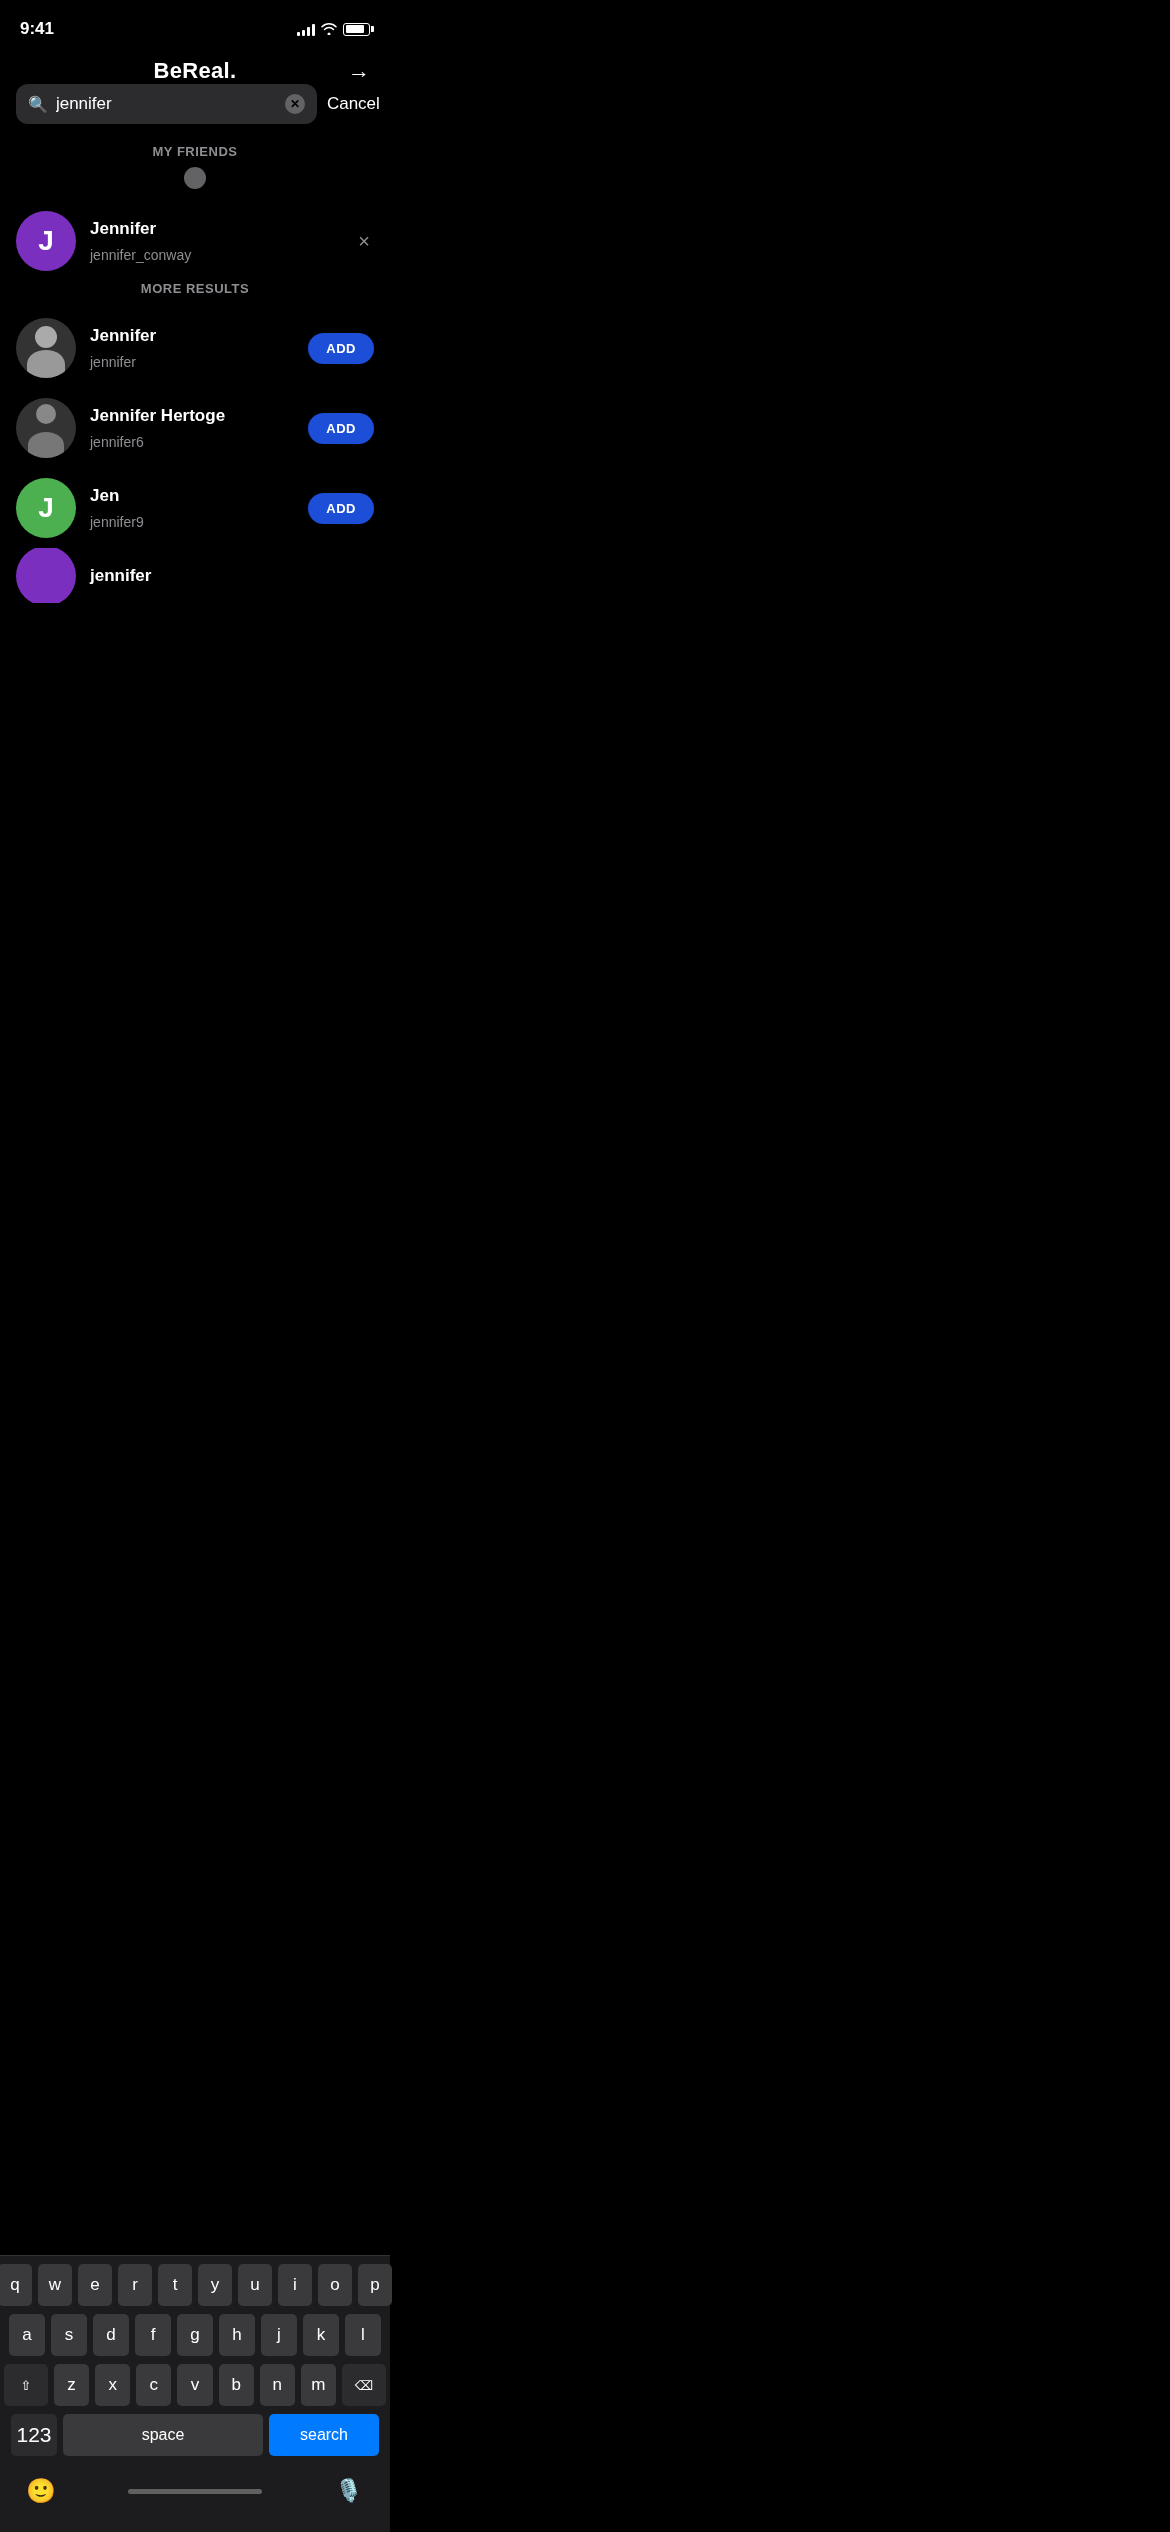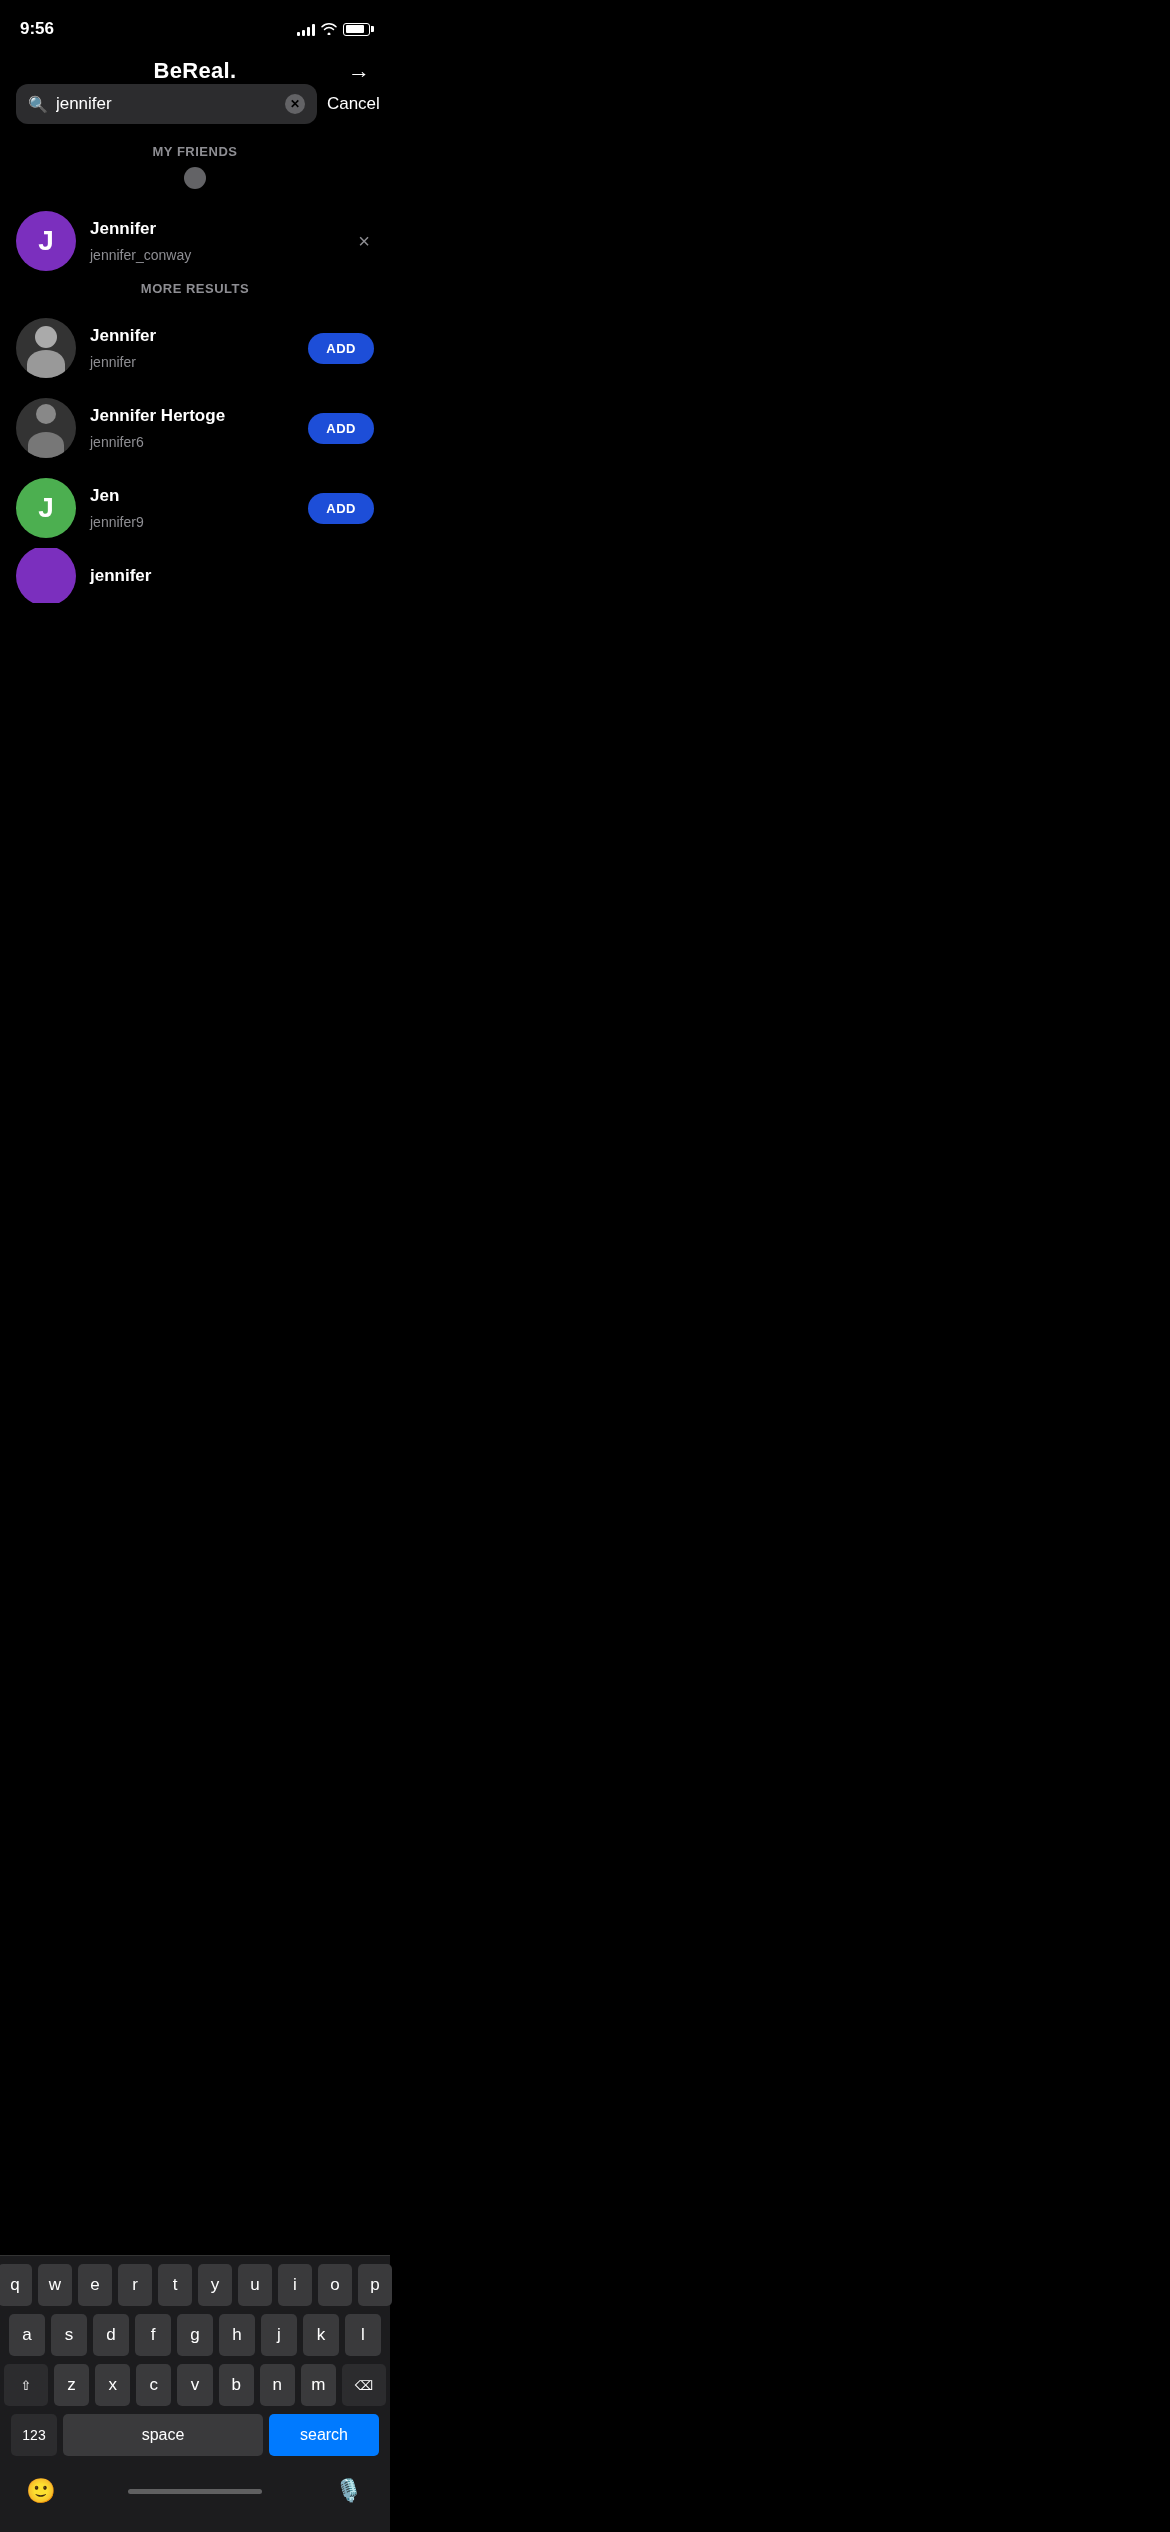--- a/index.html
+++ b/index.html
@@ -296,21 +296,21 @@
     }
     .key.search-key {
       max-width: 110px;
       flex: 2;
       background: #007aff;
       font-size: 16px;
       color: #fff;
     }
     .key.numeric {
       max-width: 46px;
-      font-size: 14px;
+      font-size: 21px;
       background: #2c2c2e;
     }
     .keyboard-bottom {
       display: flex;
       justify-content: space-between;
       align-items: center;
       padding: 6px 16px 20px;
     }
     .emoji-key {
       width: 42px;
@@ -394,21 +394,21 @@
       width: 36px;
       height: 26px;
       background: #777;
       border-radius: 50% 50% 0 0;
     }
   </style>
 </head>
 <body>
 
 <div class="status-bar">
-  <span class="status-time">9:56</span>
+  <span class="status-time">9:41</span>
   <div class="status-icons">
     <div class="signal-bars">
       <span></span>
         <span></span>
         <span></span>
         <span></span>
     </div>
     <svg width="16" height="12" viewBox="0 0 16 12">
       <path d="M8 9.5a1.5 1.5 0 1 1 0 3 1.5 1.5 0 0 1 0-3z" fill="white"></path>
       <path d="M3.5 6.5C4.8 5.2 6.3 4.5 8 4.5s3.2.7 4.5 2" stroke="white" stroke-width="1.5" fill="none" stroke-linecap="round"></path>

